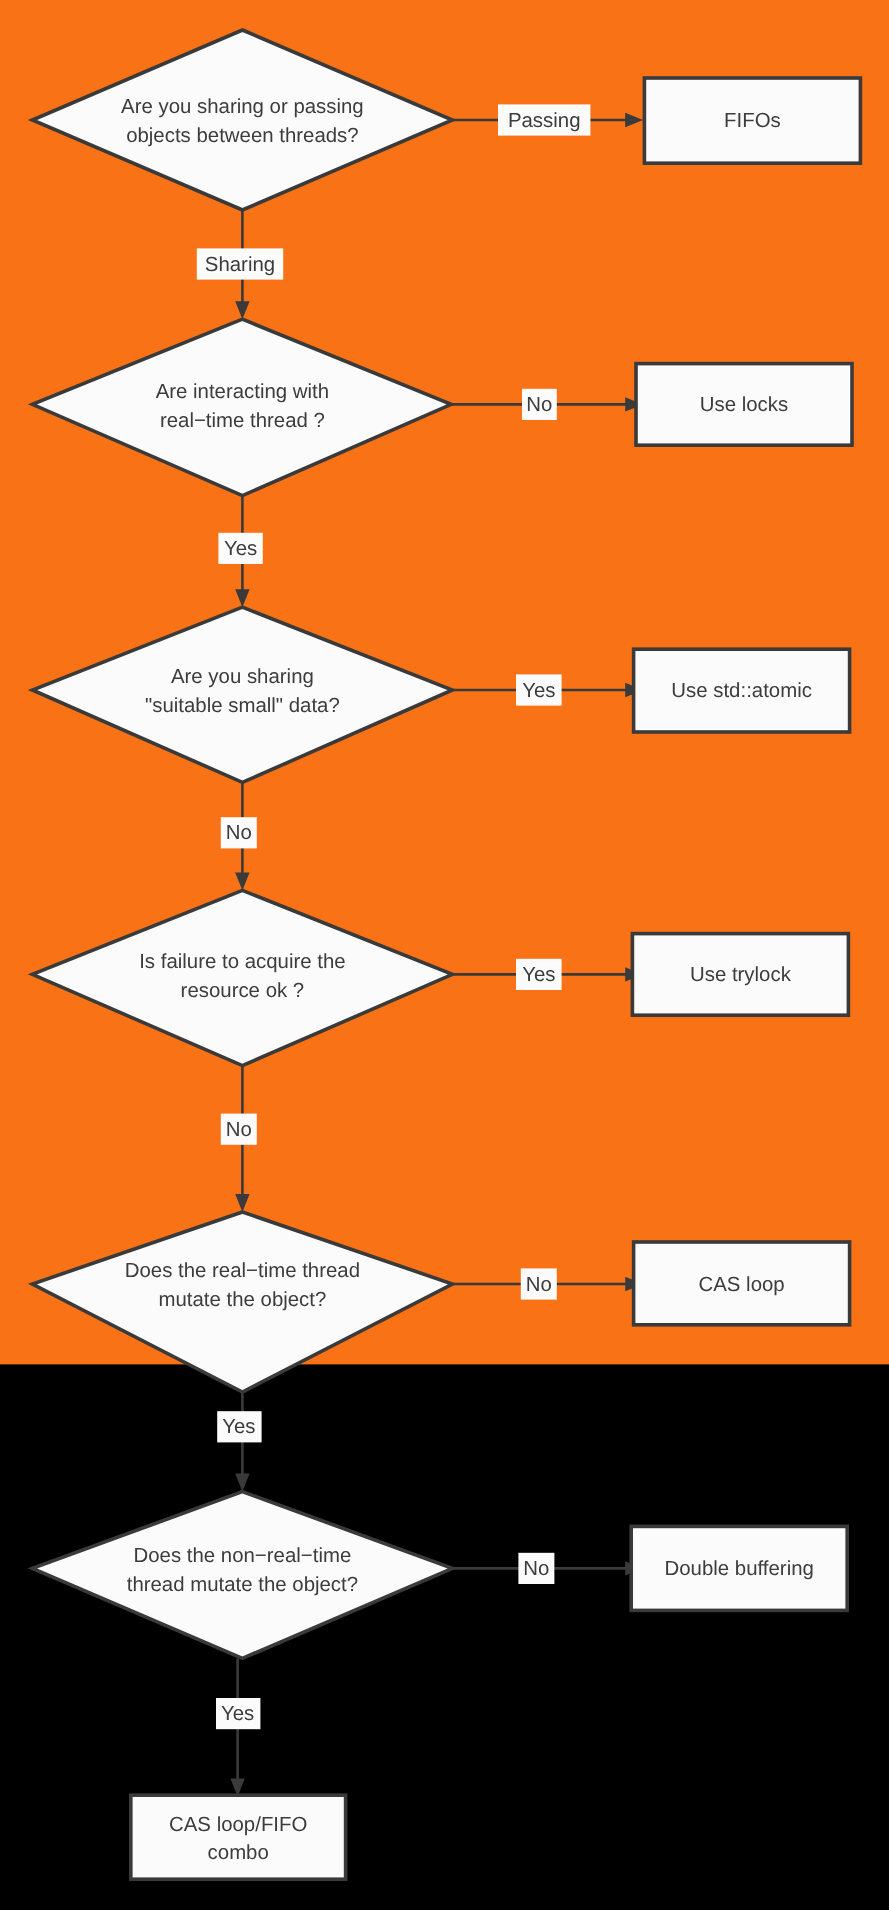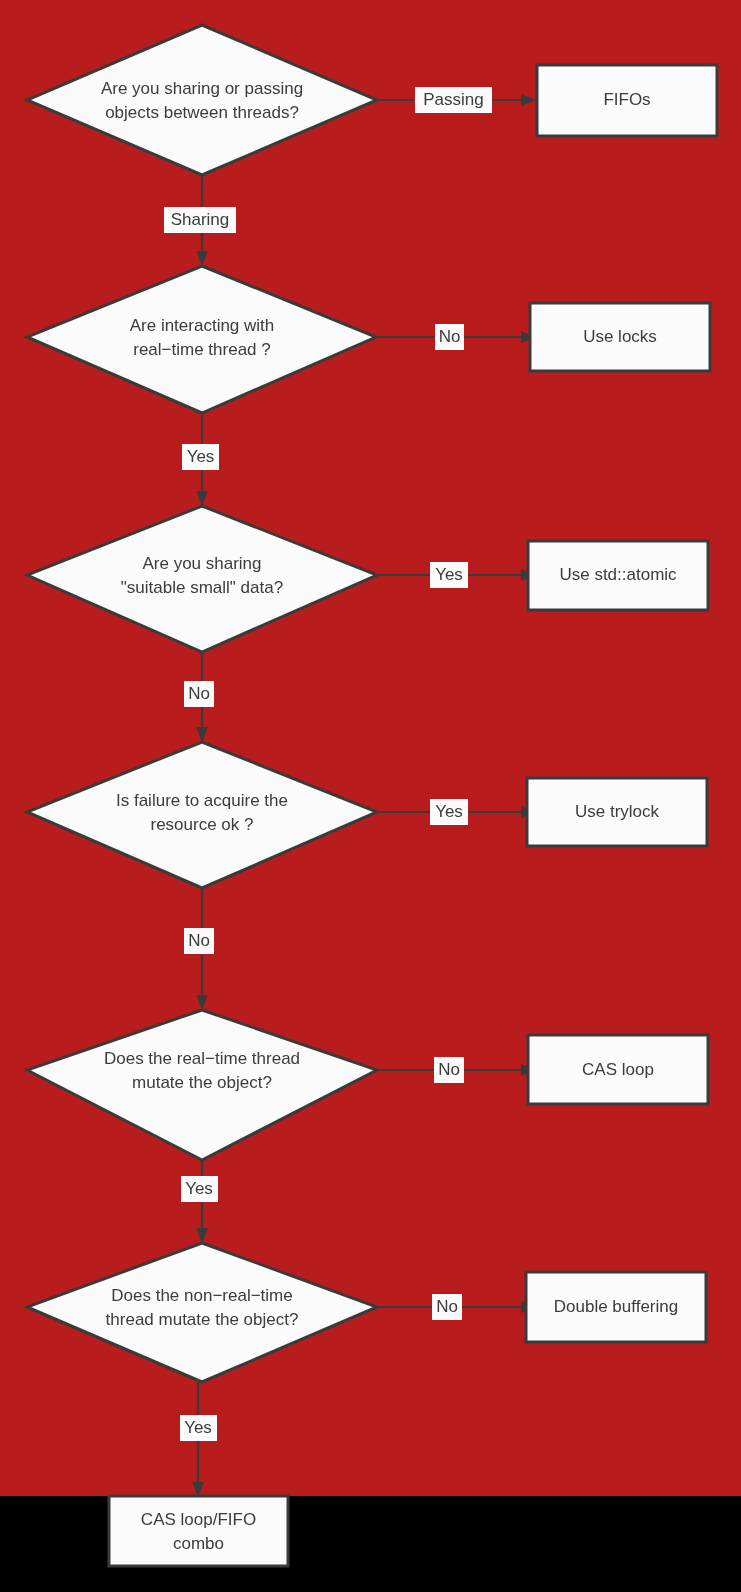--- a/index.html
+++ b/index.html
@@ -10,22 +10,22 @@
   }
   body {
     width: 741px;
     height: 1592px;
     overflow: hidden;
     font-family: "Liberation Sans", sans-serif;
   }
   #flow-root {
     position: relative;
     width: 741px;
-    height: 1496px;
-    background: #b91c1c;
+    height: 1137px;
+    background: #f97316;
     text-decoration: underline;
   }
   svg#flow-svg {
     display: block;
     width: 741px;
     height: 1592px;
   }
   .node-shape {
     fill: #fbfbfb;
     stroke: #3a3a3a;

